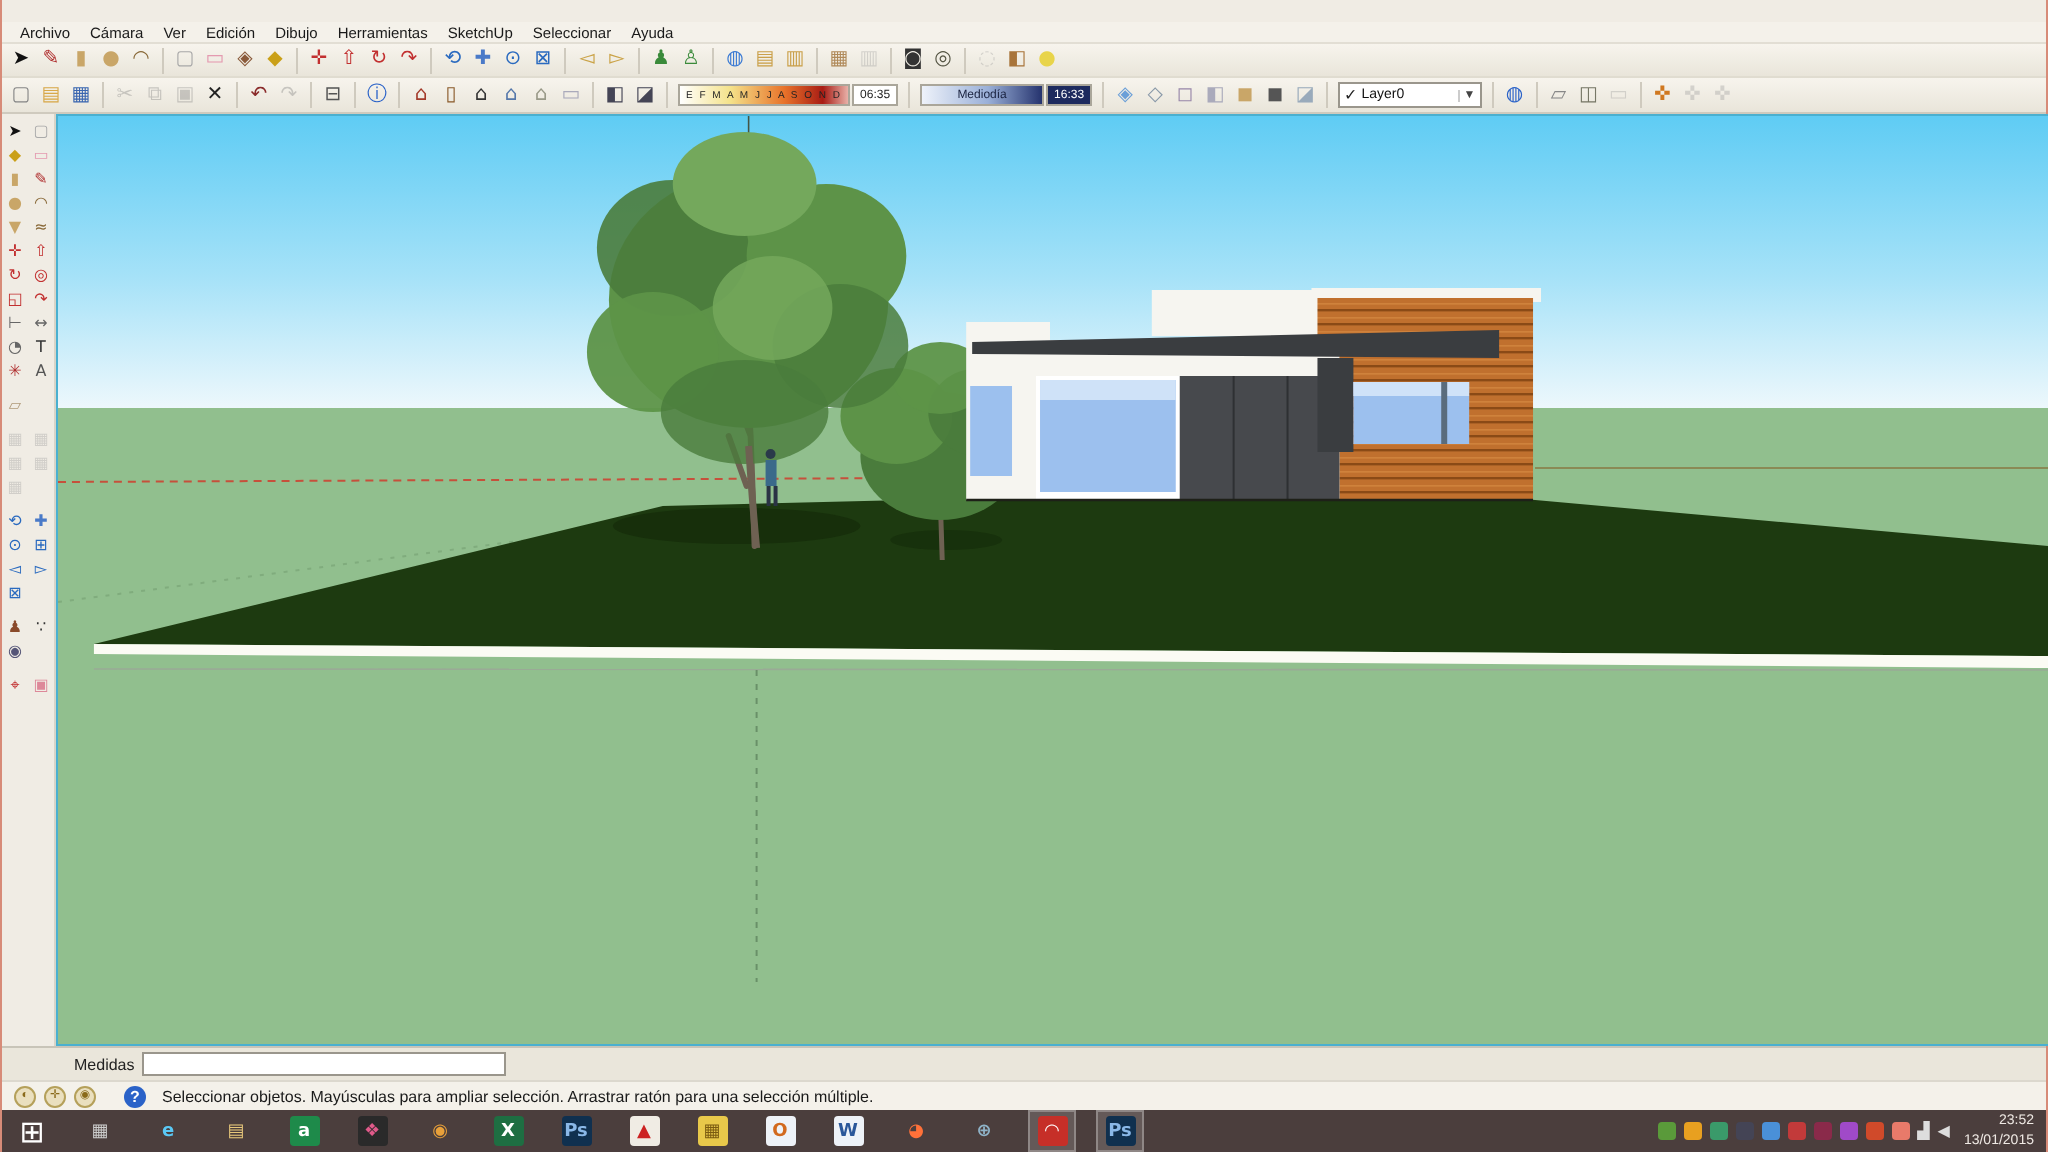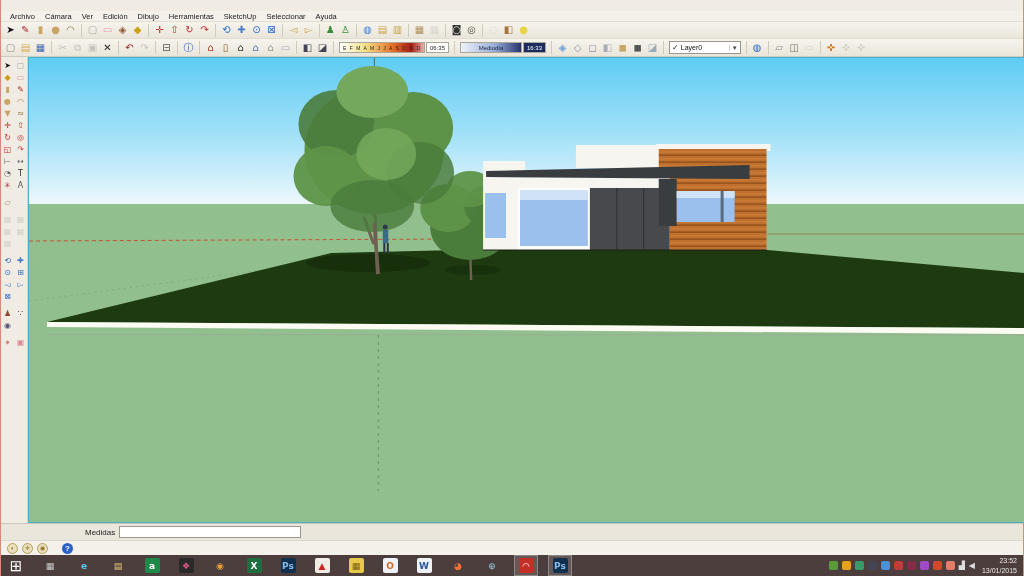--- a/index.html
+++ b/index.html
@@ -43,21 +43,21 @@
   .sg{display:grid;grid-template-columns:13px 13px;justify-content:center;margin-bottom:5px}
   .si{width:13px;height:12px;line-height:12px;font-size:8px;text-align:center;font-family:"DejaVu Sans",sans-serif}
   .si.dim{opacity:.35}
 
   
   .viewport{position:absolute;left:27px;top:57px;width:997px;height:466px;border:1px solid #4ab0d0;background:#fff}
   svg.scene{display:block;width:100%;height:100%}
 
   
   .measurebar{position:absolute;top:523px;height:17px;width:100%;background:#eae6db;border-top:1px solid #c8c4b8;display:flex;align-items:center}
-  .mlabel{font-size:8px;color:#222;margin-left:84px;margin-right:4px}
+  .mlabel{font-size:8px;color:#222;margin-left:36px;margin-right:4px}
   .minput{width:182px;height:12px;font-size:8px;border:1px solid #9a968c;background:#fff;font-family:"Liberation Sans",sans-serif}
 
   
   .statusbar{position:absolute;top:540px;height:15px;width:100%;background:#f4f1ea;border-top:1px solid #dcd8ce;display:flex;align-items:center;padding-left:6px;gap:4px}
   .sb-circ{width:11px;height:11px;border-radius:50%;background:#eadfbe;border:1px solid #b5a05a;font-size:6px;line-height:9px;text-align:center;color:#8a6a1a;flex:none}
   .sb-help{width:11px;height:11px;border-radius:50%;background:#2a62c8;color:#fff;font-size:8px;line-height:11px;text-align:center;margin-left:10px;flex:none;font-weight:bold}
   .sb-text{font-size:8px;color:#1a1a1a;margin-left:4px;white-space:nowrap}
 
   
   .taskbar{position:absolute;top:555px;height:21px;width:100%;background:#4b3e3d;display:flex;align-items:center;padding:0 3px;overflow:hidden}
@@ -328,20 +328,21 @@
       </g>
     </svg>
   </div>
 
   <div class="measurebar">
     <span class="mlabel">Medidas</span>
     <input class="minput" value="" style="">
   </div>
 
   <div class="statusbar" id="statusbar">
+    <span class="sb-text" style="order:99">Seleccionar objetos. Mayúsculas para ampliar selección. Arrastrar ratón para una selección múltiple.</span>
   <span class="sb-circ">◐</span>
       <span class="sb-circ">✛</span>
       <span class="sb-circ">◉</span>
       <span class="sb-help">?</span>
     </div>
 
   <div class="taskbar" id="taskbar">
       <span class="tb-app start">
         <span class="gb" style="color: rgb(255, 255, 255);">⊞</span>
       </span>

